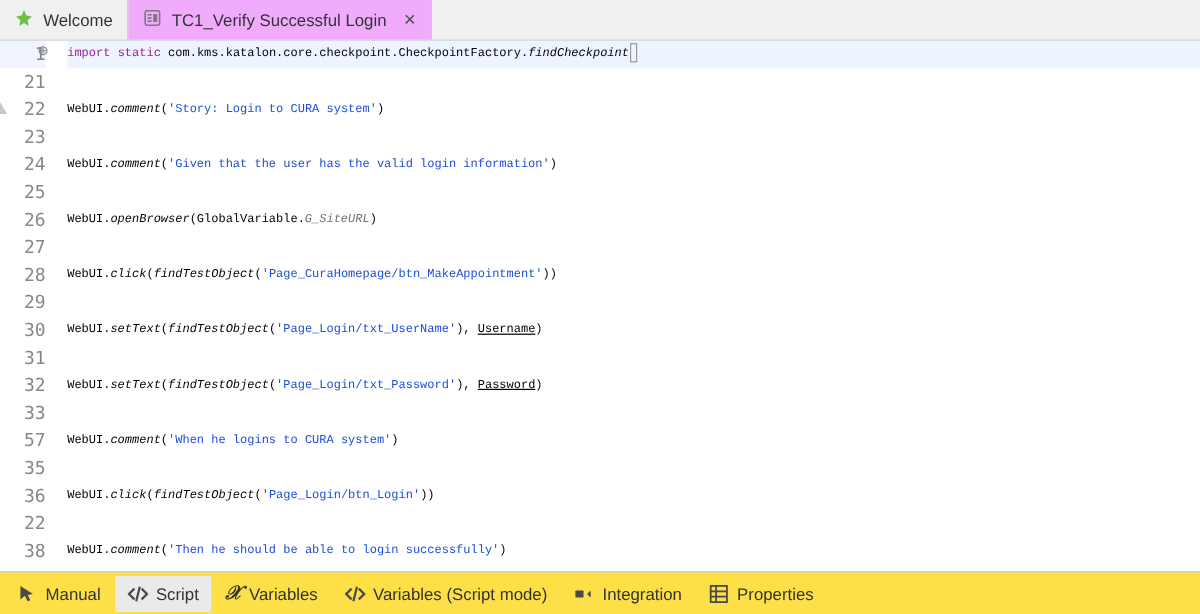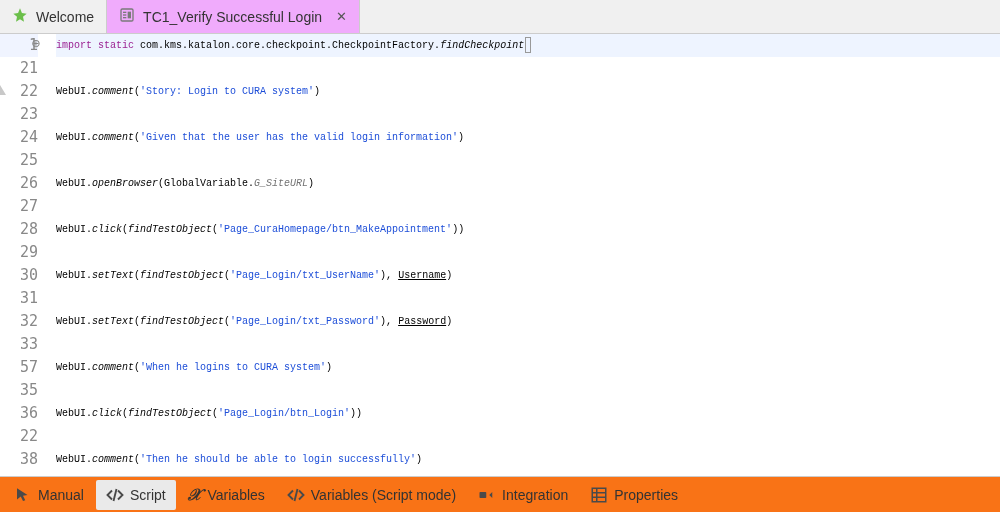--- a/index.html
+++ b/index.html
@@ -112,21 +112,21 @@
     width: 6px;
     height: 16px;
     border: 1px solid #999;
     vertical-align: middle;
     margin-left: 1px;
   }
   .bottom-tabs {
     display: flex;
     height: 36px;
     border-top: 1px solid #ccc;
-    background: #f97316;
+    background: #fde047;
     align-items: center;
     padding: 0 4px;
     gap: 2px;
     font-size: 14px;
     color: #333;
   }
   .btab {
     display: flex;
     align-items: center;
     gap: 6px;

